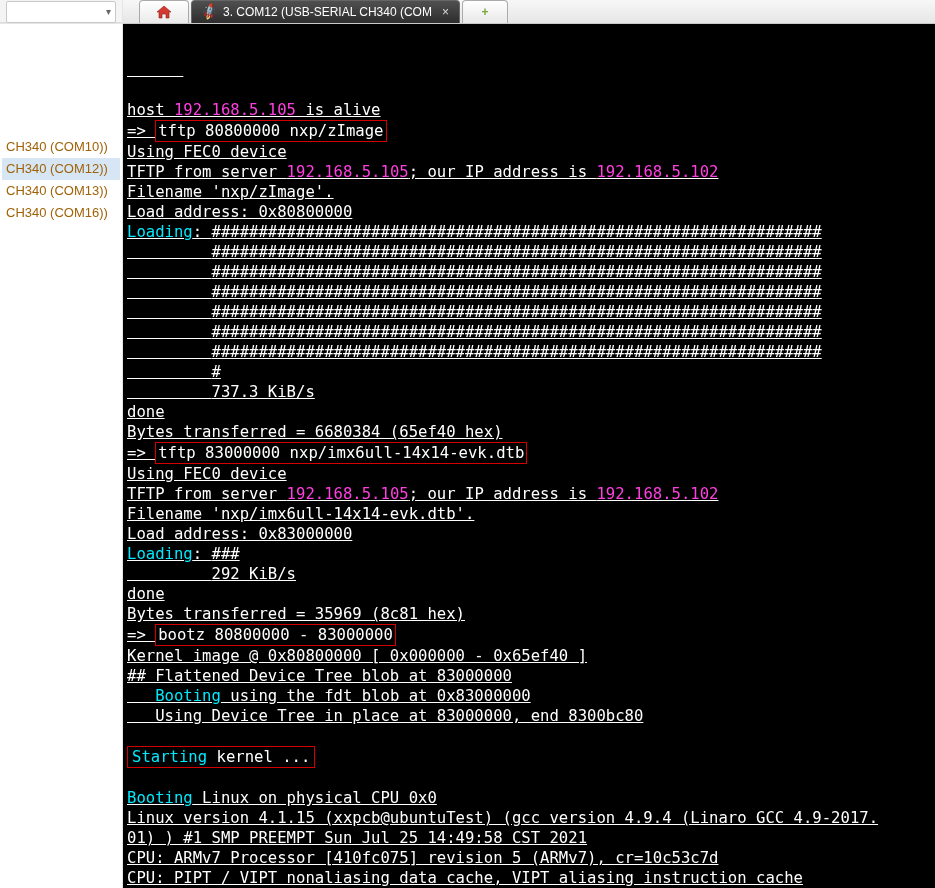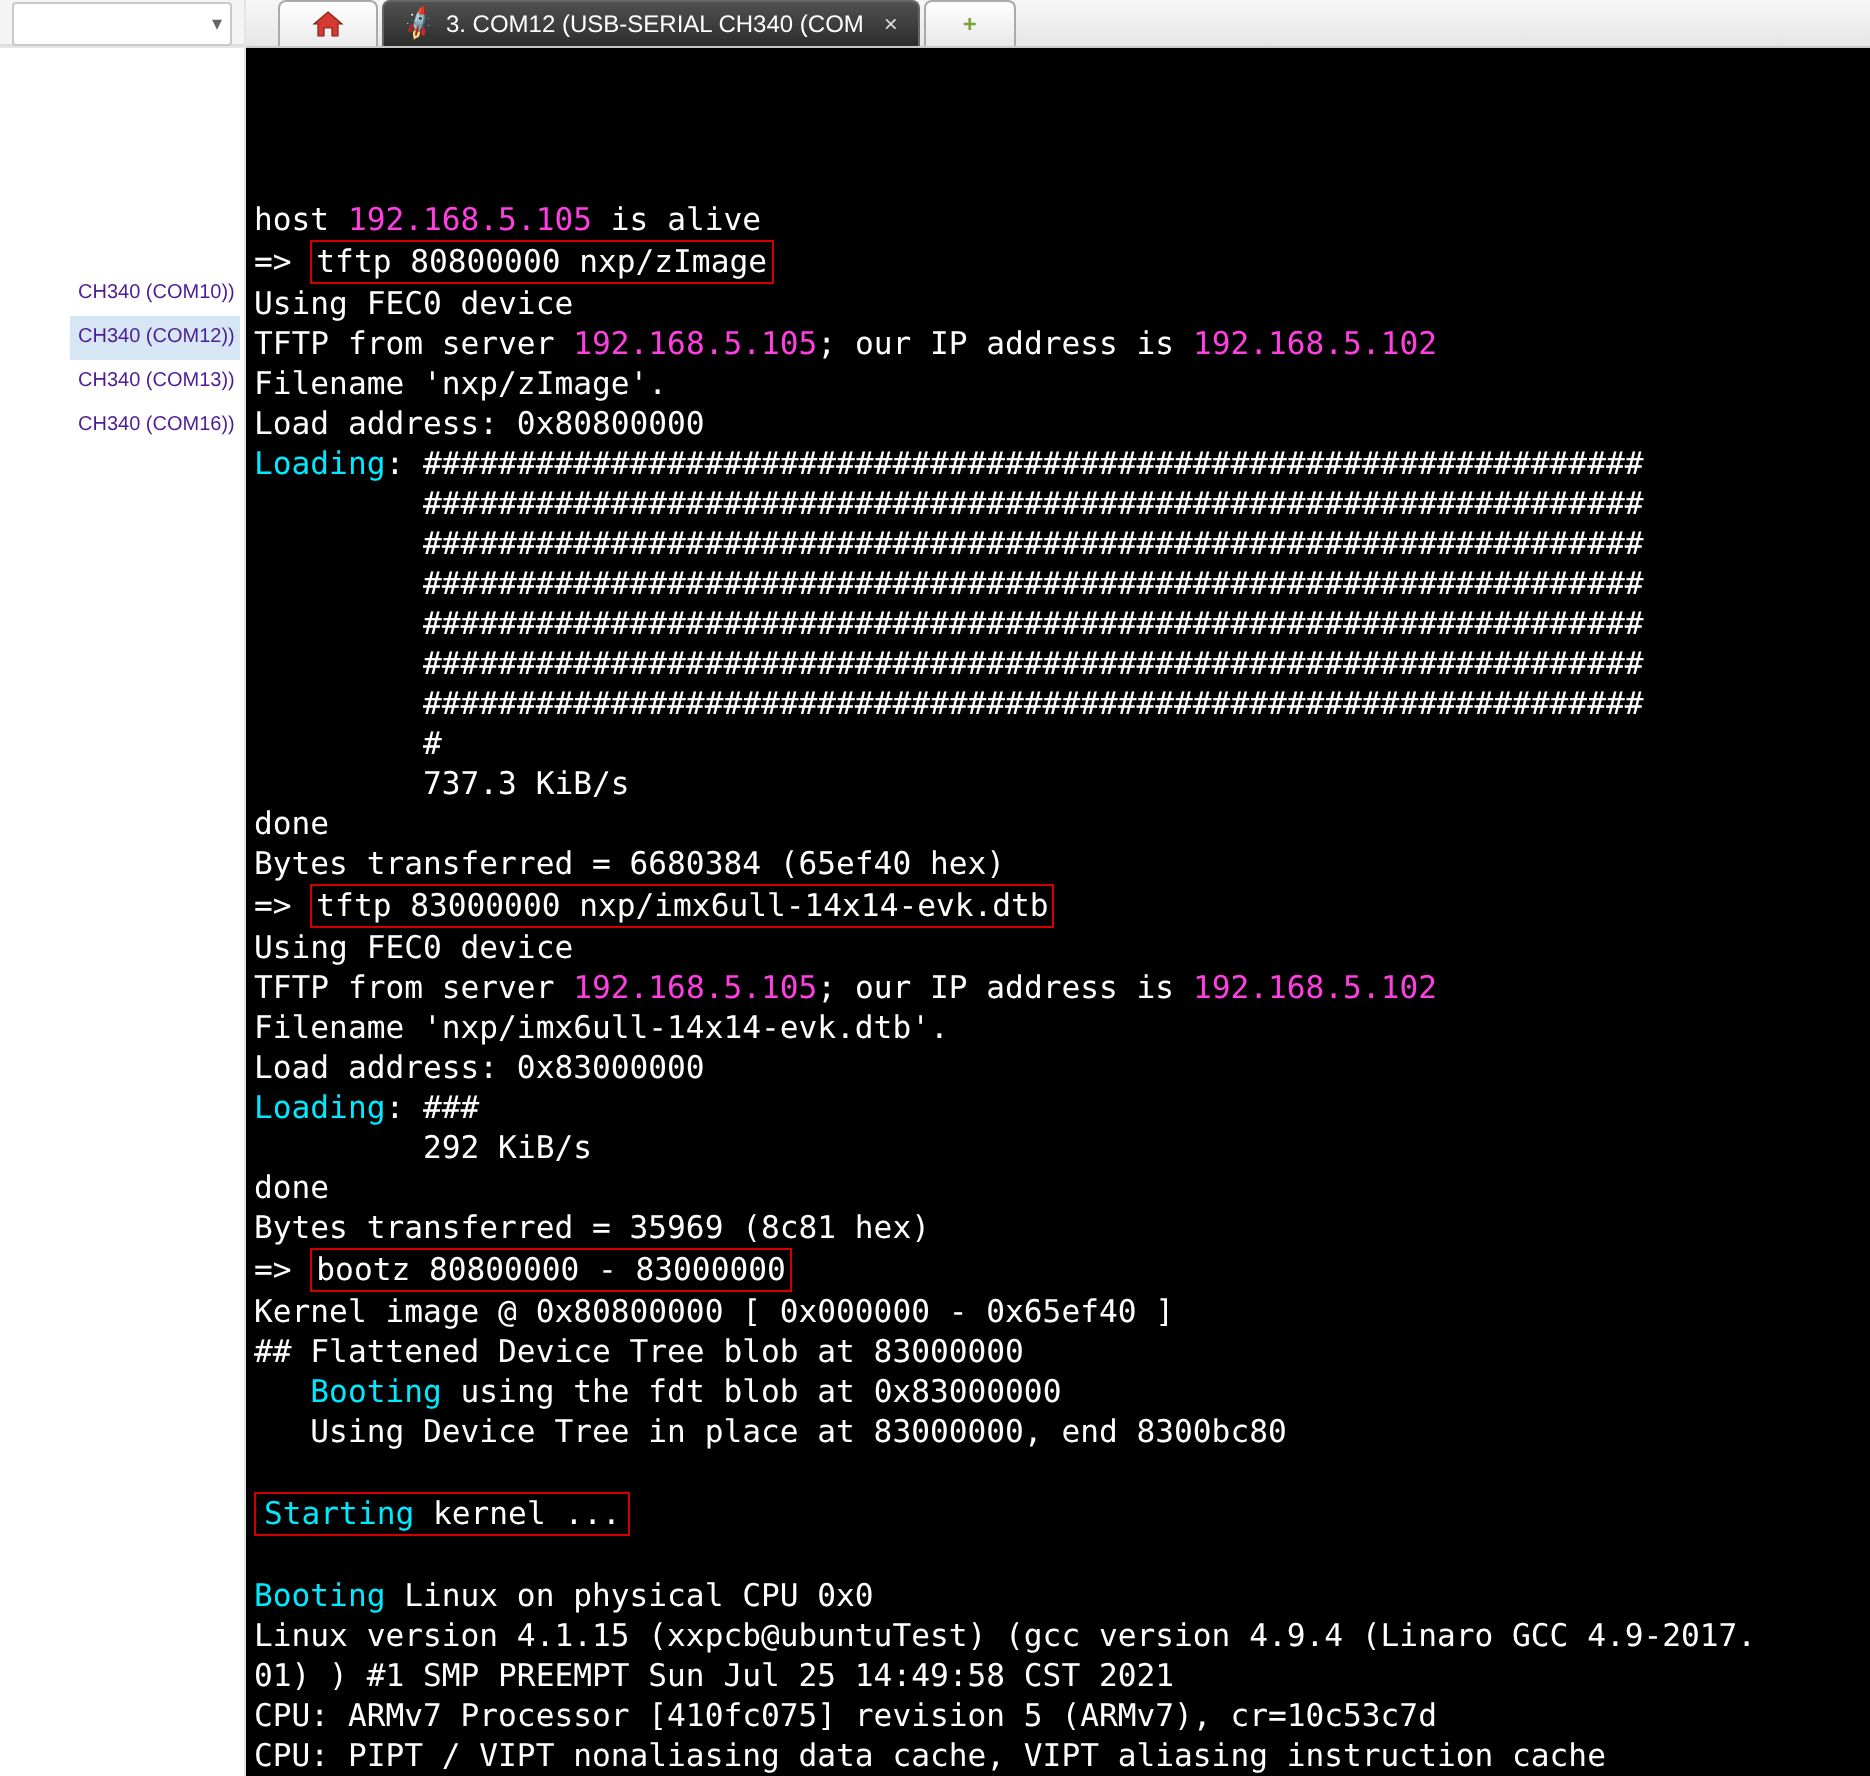--- a/index.html
+++ b/index.html
@@ -47,24 +47,23 @@
     color: #666;
   }
   .side-list {
     margin-top: 112px;
     padding: 0 2px 0 2px;
   }
   .side-item {
     height: 22px;
     line-height: 22px;
     padding-left: 4px;
-    font-size: 10px;
-    color: #4c1d95;
+    font-size: 13px;
+    color: #a16207;
     white-space: nowrap;
-    margin-left: 33px;
   }
   .side-item.selected {
     background: #d6e6f5;
   }
   .right-col {
     flex: 1 1 auto;
     display: flex;
     flex-direction: column;
     background: #fff;
   }
@@ -127,20 +126,21 @@
     flex: 1 1 auto;
     background: #000;
     color: #fff;
     font-family: "Consolas", "DejaVu Sans Mono", monospace;
     font-size: 15.6px;
     line-height: 20px;
     padding: 16px 4px 0 4px;
     overflow: hidden;
     position: relative;
     white-space: pre;
+    text-decoration: underline;
   }
   .term-inner { position: relative; }
   .cyan   { color: #00eaff; }
   .mag    { color: #ff3fe0; }
   .red-box {
     border: 1px solid #d40000;
     padding: 0 2px;
     display: inline-block;
   }
   .red-box.wide {

